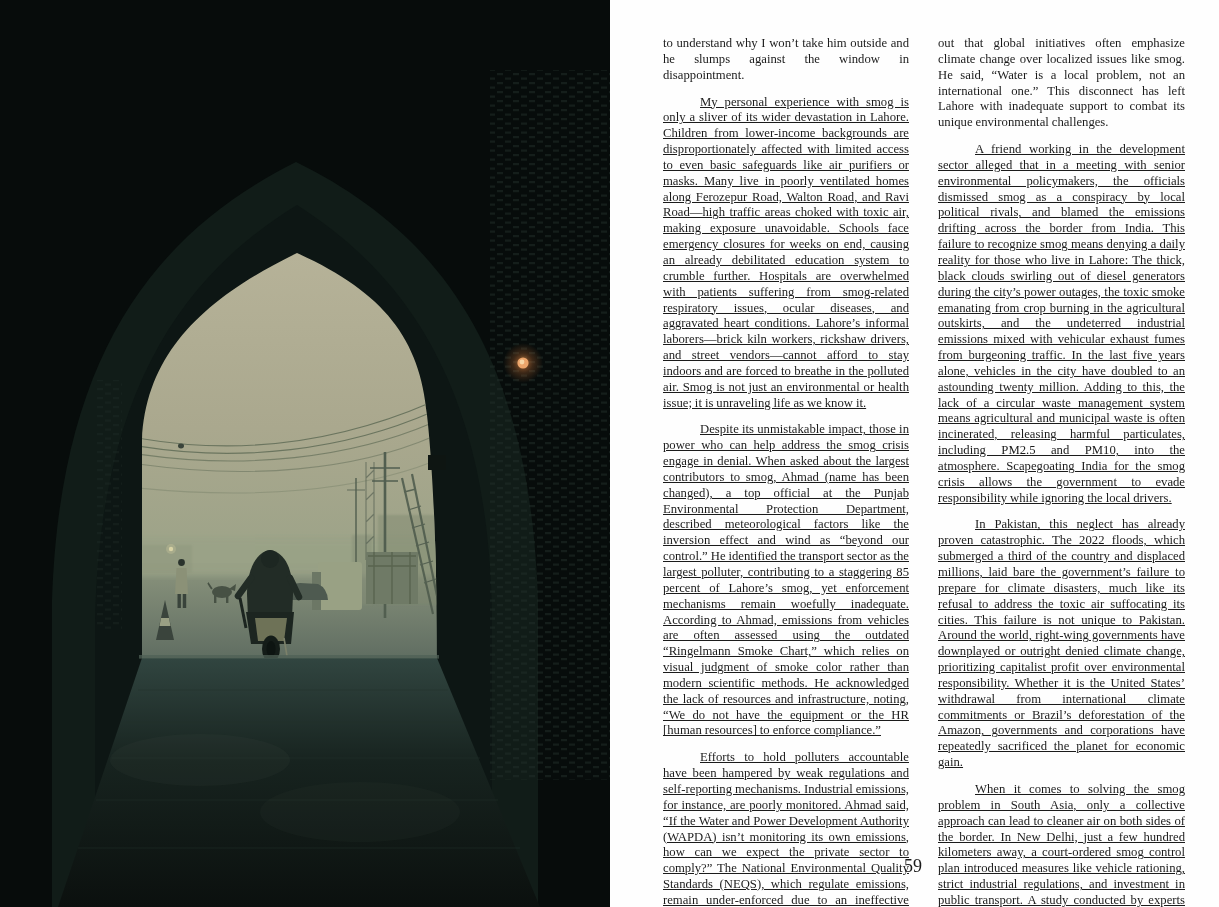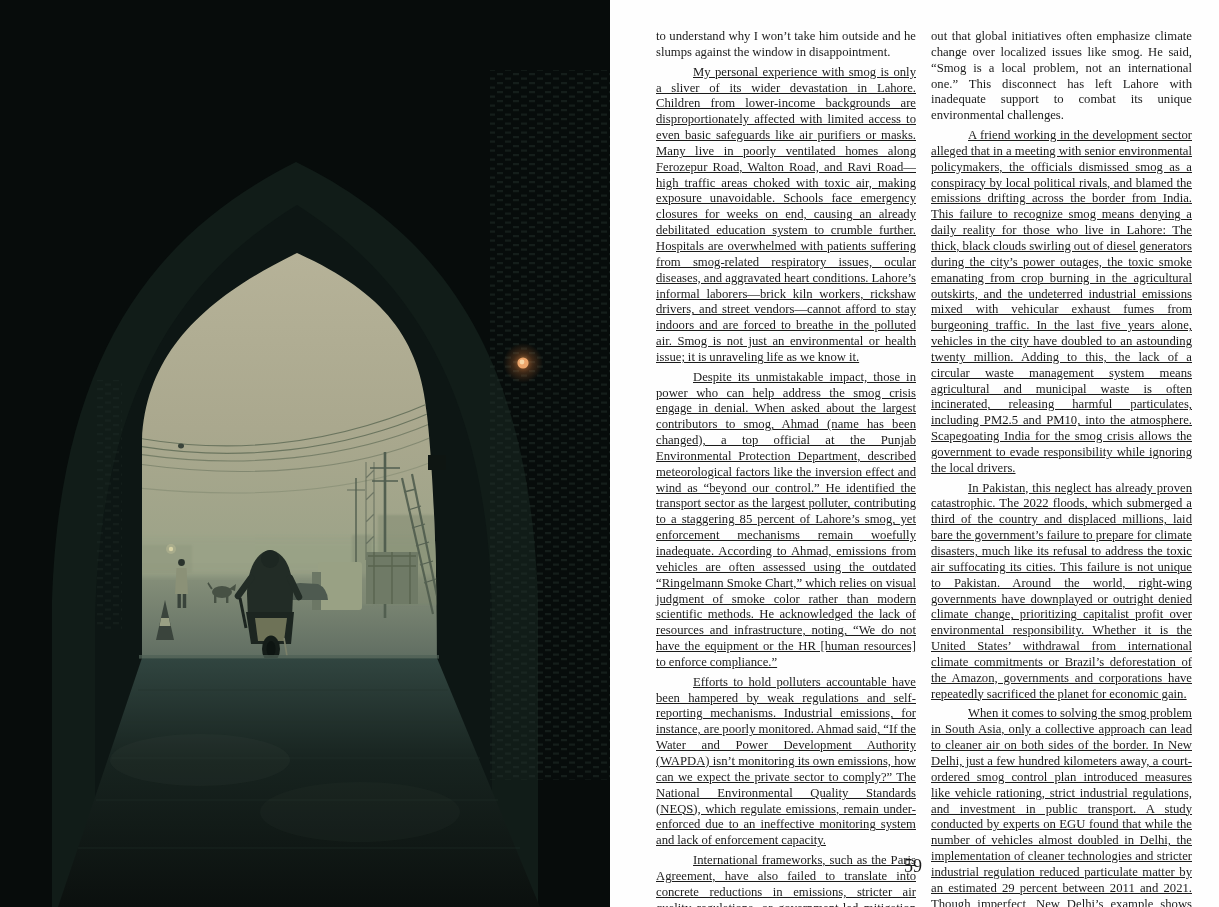--- a/index.html
+++ b/index.html
@@ -8,21 +8,21 @@
   
   .photo{position:absolute;left:0;top:0;width:610px;height:907px;background:#070c0b;}
   .photo svg{display:block;width:610px;height:907px;}
   
   .page-right{position:absolute;left:610px;top:0;width:609px;height:907px;background:#fefefe;}
   .col{position:absolute;top:25px;height:832px;text-align:justify;
        font-size:12.7px;line-height:15.85px;color:#1b1b1b;
        -webkit-hyphens:auto;hyphens:auto;word-spacing:-0.2px;}
   .col-left{left:42px;width:268px;}
   .col-right{left:317px;width:269px;}
-  .col p{margin:4px;padding:0;}
+  .col p{margin:11px;padding:0;}
   .col p.indent{text-indent:37px;text-decoration:underline;}
   .folio{position:absolute;top:856px;left:0;width:606px;text-align:center;
          font-size:18px;color:#1b1b1b;}
 </style>
 </head>
 <body>
 
 <div class="spread">
 
   <div class="photo" role="img" aria-label="Smoggy street in Lahore seen through the dark pointed archway of a historic gate; a hooded man rides a motorcycle away from the camera, a pedestrian and a stray dog stand in the haze, power lines and utility poles cross a yellow-grey sky, and an orange street lamp glows against the black gate wall">
@@ -173,21 +173,21 @@
 
   <div class="page-right">
     <div class="col col-left">
       <p>to understand why I won’t take him outside and he slumps against the window in disappointment.</p>
       <p class="indent">My personal experience with smog is only a sliver of its wider devastation in Lahore. Children from lower-income backgrounds are disproportionately affected with limited access to even basic safeguards like air purifiers or masks. Many live in poorly ventilated homes along Ferozepur Road, Walton Road, and Ravi Road—high traffic areas choked with toxic air, making exposure unavoidable. Schools face emergency closures for weeks on end, causing an already debilitated education system to crumble further. Hospitals are overwhelmed with patients suffering from smog-related respiratory issues, ocular diseases, and aggravated heart conditions. Lahore’s informal laborers—brick kiln workers, rickshaw drivers, and street vendors—cannot afford to stay indoors and are forced to breathe in the polluted air. Smog is not just an environmental or health issue; it is unraveling life as we know it.</p>
       <p class="indent">Despite its unmistakable impact, those in power who can help address the smog crisis engage in denial. When asked about the largest contributors to smog, Ahmad (name has been changed), a top official at the Punjab Environmental Protection Department, described meteorological factors like the inversion effect and wind as “beyond our control.” He identified the transport sector as the largest polluter, contributing to a staggering 85 percent of Lahore’s smog, yet enforcement mechanisms remain woefully inadequate. According to Ahmad, emissions from vehicles are often assessed using the outdated “Ringelmann Smoke Chart,” which relies on visual judgment of smoke color rather than modern scientific methods. He acknowledged the lack of resources and infrastructure, noting, “We do not have the equipment or the HR [human resources] to enforce compliance.”</p>
       <p class="indent">Efforts to hold polluters accountable have been hampered by weak regulations and self-reporting mechanisms. Industrial emissions, for instance, are poorly monitored. Ahmad said, “If the Water and Power Development Authority (WAPDA) isn’t monitoring its own emissions, how can we expect the private sector to comply?” The National Environmental Quality Standards (NEQS), which regulate emissions, remain under-enforced due to an ineffective monitoring system and lack of enforcement capacity.</p>
       <p class="indent">International frameworks, such as the Paris Agreement, have also failed to translate into concrete reductions in emissions, stricter air quality regulations, or government-led mitigation efforts to curb pollution and smog. Pakistan ratified the agreement in 2017, but Ahmad pointed</p>
     </div>
     <div class="col col-right">
-      <p>out that global initiatives often emphasize climate change over localized issues like smog. He said, “Smog is a local problem, not an international one.” This disconnect has left Lahore with inadequate support to combat its unique environmental challenges.</p>
+      <p>out that global initiatives often emphasize climate change over localized issues like smog. He said, “Water is a local problem, not an international one.” This disconnect has left Lahore with inadequate support to combat its unique environmental challenges.</p>
       <p class="indent">A friend working in the development sector alleged that in a meeting with senior environmental policymakers, the officials dismissed smog as a conspiracy by local political rivals, and blamed the emissions drifting across the border from India. This failure to recognize smog means denying a daily reality for those who live in Lahore: The thick, black clouds swirling out of diesel generators during the city’s power outages, the toxic smoke emanating from crop burning in the agricultural outskirts, and the undeterred industrial emissions mixed with vehicular exhaust fumes from burgeoning traffic. In the last five years alone, vehicles in the city have doubled to an astounding twenty million. Adding to this, the lack of a circular waste management system means agricultural and municipal waste is often incinerated, releasing harmful particulates, including PM2.5 and PM10, into the atmosphere. Scapegoating India for the smog crisis allows the government to evade responsibility while ignoring the local drivers.</p>
       <p class="indent">In Pakistan, this neglect has already proven catastrophic. The 2022 floods, which submerged a third of the country and displaced millions, laid bare the government’s failure to prepare for climate disasters, much like its refusal to address the toxic air suffocating its cities. This failure is not unique to Pakistan. Around the world, right-wing governments have downplayed or outright denied climate change, prioritizing capitalist profit over environmental responsibility. Whether it is the United States’ withdrawal from international climate commitments or Brazil’s deforestation of the Amazon, governments and corporations have repeatedly sacrificed the planet for economic gain.</p>
       <p class="indent">When it comes to solving the smog problem in South Asia, only a collective approach can lead to cleaner air on both sides of the border. In New Delhi, just a few hundred kilometers away, a court-ordered smog control plan introduced measures like vehicle rationing, strict industrial regulations, and investment in public transport. A study conducted by experts on EGU found that while the number of vehicles almost doubled in Delhi, the implementation of cleaner technologies and stricter industrial regulation reduced particulate matter by an estimated 29 percent between 2011 and 2021. Though imperfect, New Delhi’s example shows what happens when the</p>
     </div>
     <div class="folio">59</div>
   </div>
 
 </div>
 
 </body></html>

